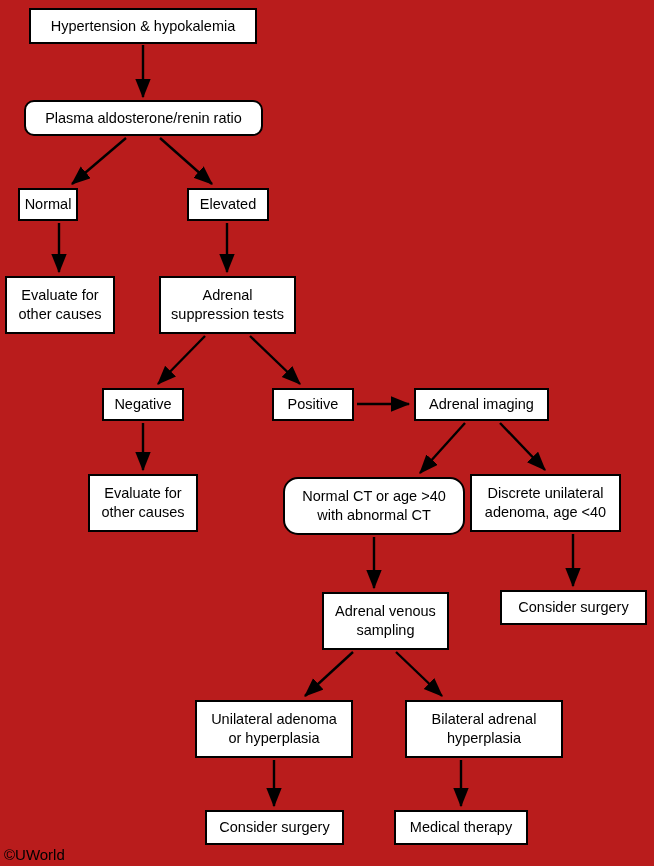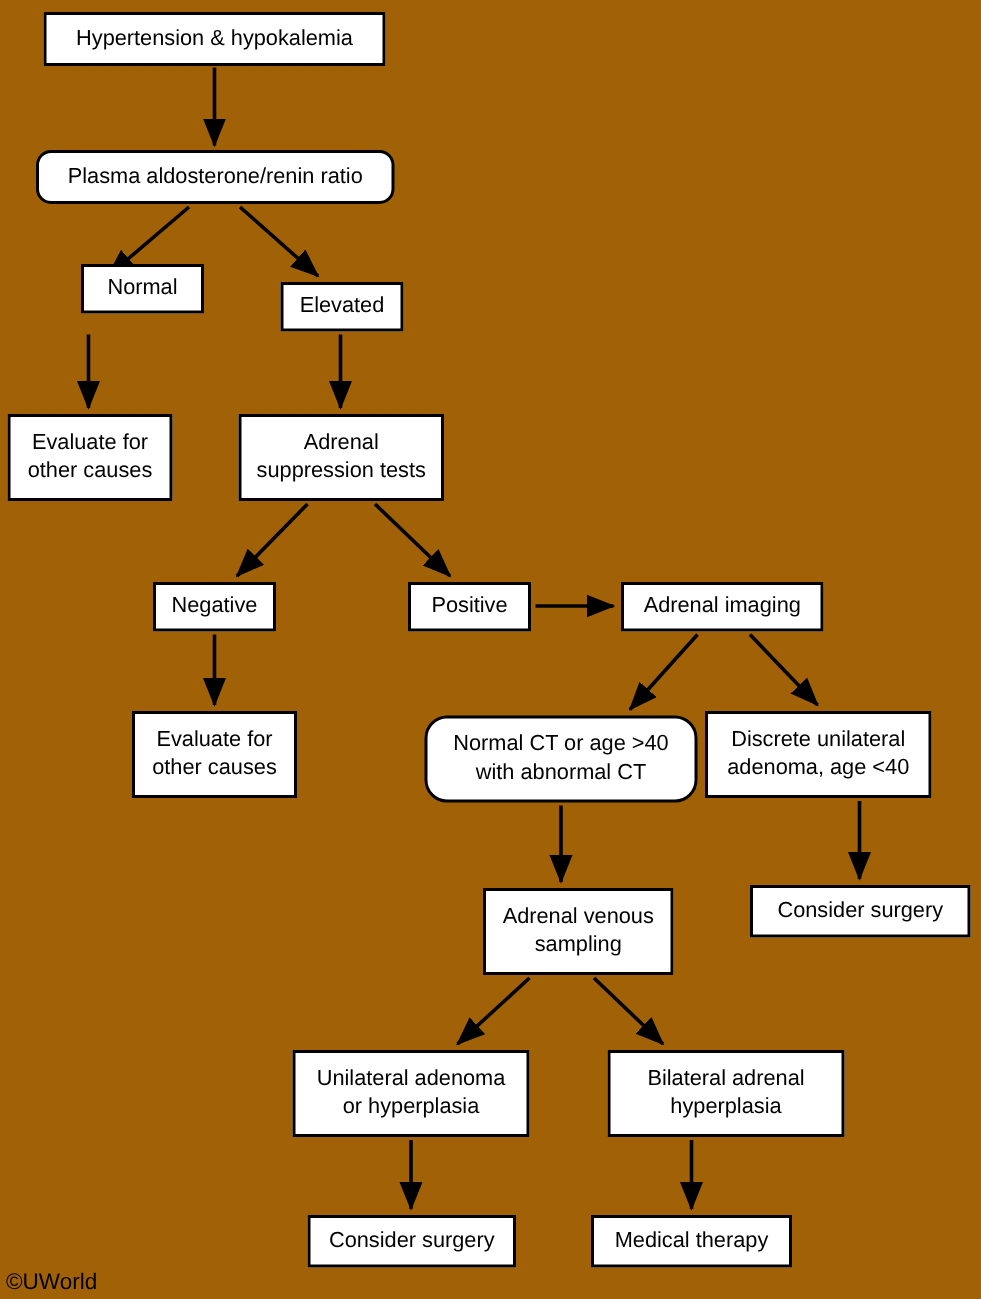--- a/index.html
+++ b/index.html
@@ -8,21 +8,21 @@
     background: #ffffff;
   }
   body {
     font-family: "Liberation Sans", sans-serif;
     color: #000000;
   }
   #canvas {
     position: relative;
     width: 654px;
     height: 866px;
-    background: #a16207;
+    background: #b91c1c;
     overflow: hidden;
   }
   .node {
     position: absolute;
     box-sizing: border-box;
     border: 2px solid #000000;
     background: #ffffff;
     display: flex;
     align-items: center;
     justify-content: center;
@@ -75,21 +75,21 @@
         <line x1="573" y1="534" x2="573" y2="586" marker-end="url(#ah)"></line>
         <line x1="353" y1="652" x2="305" y2="696" marker-end="url(#ah)"></line>
         <line x1="396" y1="652" x2="442" y2="696" marker-end="url(#ah)"></line>
         <line x1="274" y1="760" x2="274" y2="806" marker-end="url(#ah)"></line>
         <line x1="461" y1="760" x2="461" y2="806" marker-end="url(#ah)"></line>
       </g>
   </svg>
   <div id="nodes">
       <div class="node" style="left: 29px; top: 8px; width: 228px; height: 36px;">Hypertension &amp; hypokalemia</div>
       <div class="node" style="left: 24px; top: 100px; width: 239px; height: 36px; border-radius: 10px;">Plasma aldosterone/renin ratio</div>
-      <div class="node" style="left: 18px; top: 176px; width: 82px; height: 33px; margin-left: 36px;">Normal</div>
+      <div class="node" style="left: 18px; top: 188px; width: 60px; height: 33px;">Normal</div>
       <div class="node" style="left: 187px; top: 188px; width: 82px; height: 33px;">Elevated</div>
       <div class="node" style="left: 5px; top: 276px; width: 110px; height: 58px;">Evaluate for
 other causes</div>
       <div class="node" style="left: 159px; top: 276px; width: 137px; height: 58px;">Adrenal
 suppression tests</div>
       <div class="node" style="left: 102px; top: 388px; width: 82px; height: 33px;">Negative</div>
       <div class="node" style="left: 272px; top: 388px; width: 82px; height: 33px;">Positive</div>
       <div class="node" style="left: 414px; top: 388px; width: 135px; height: 33px;">Adrenal imaging</div>
       <div class="node" style="left: 88px; top: 474px; width: 110px; height: 58px;">Evaluate for
 other causes</div>

